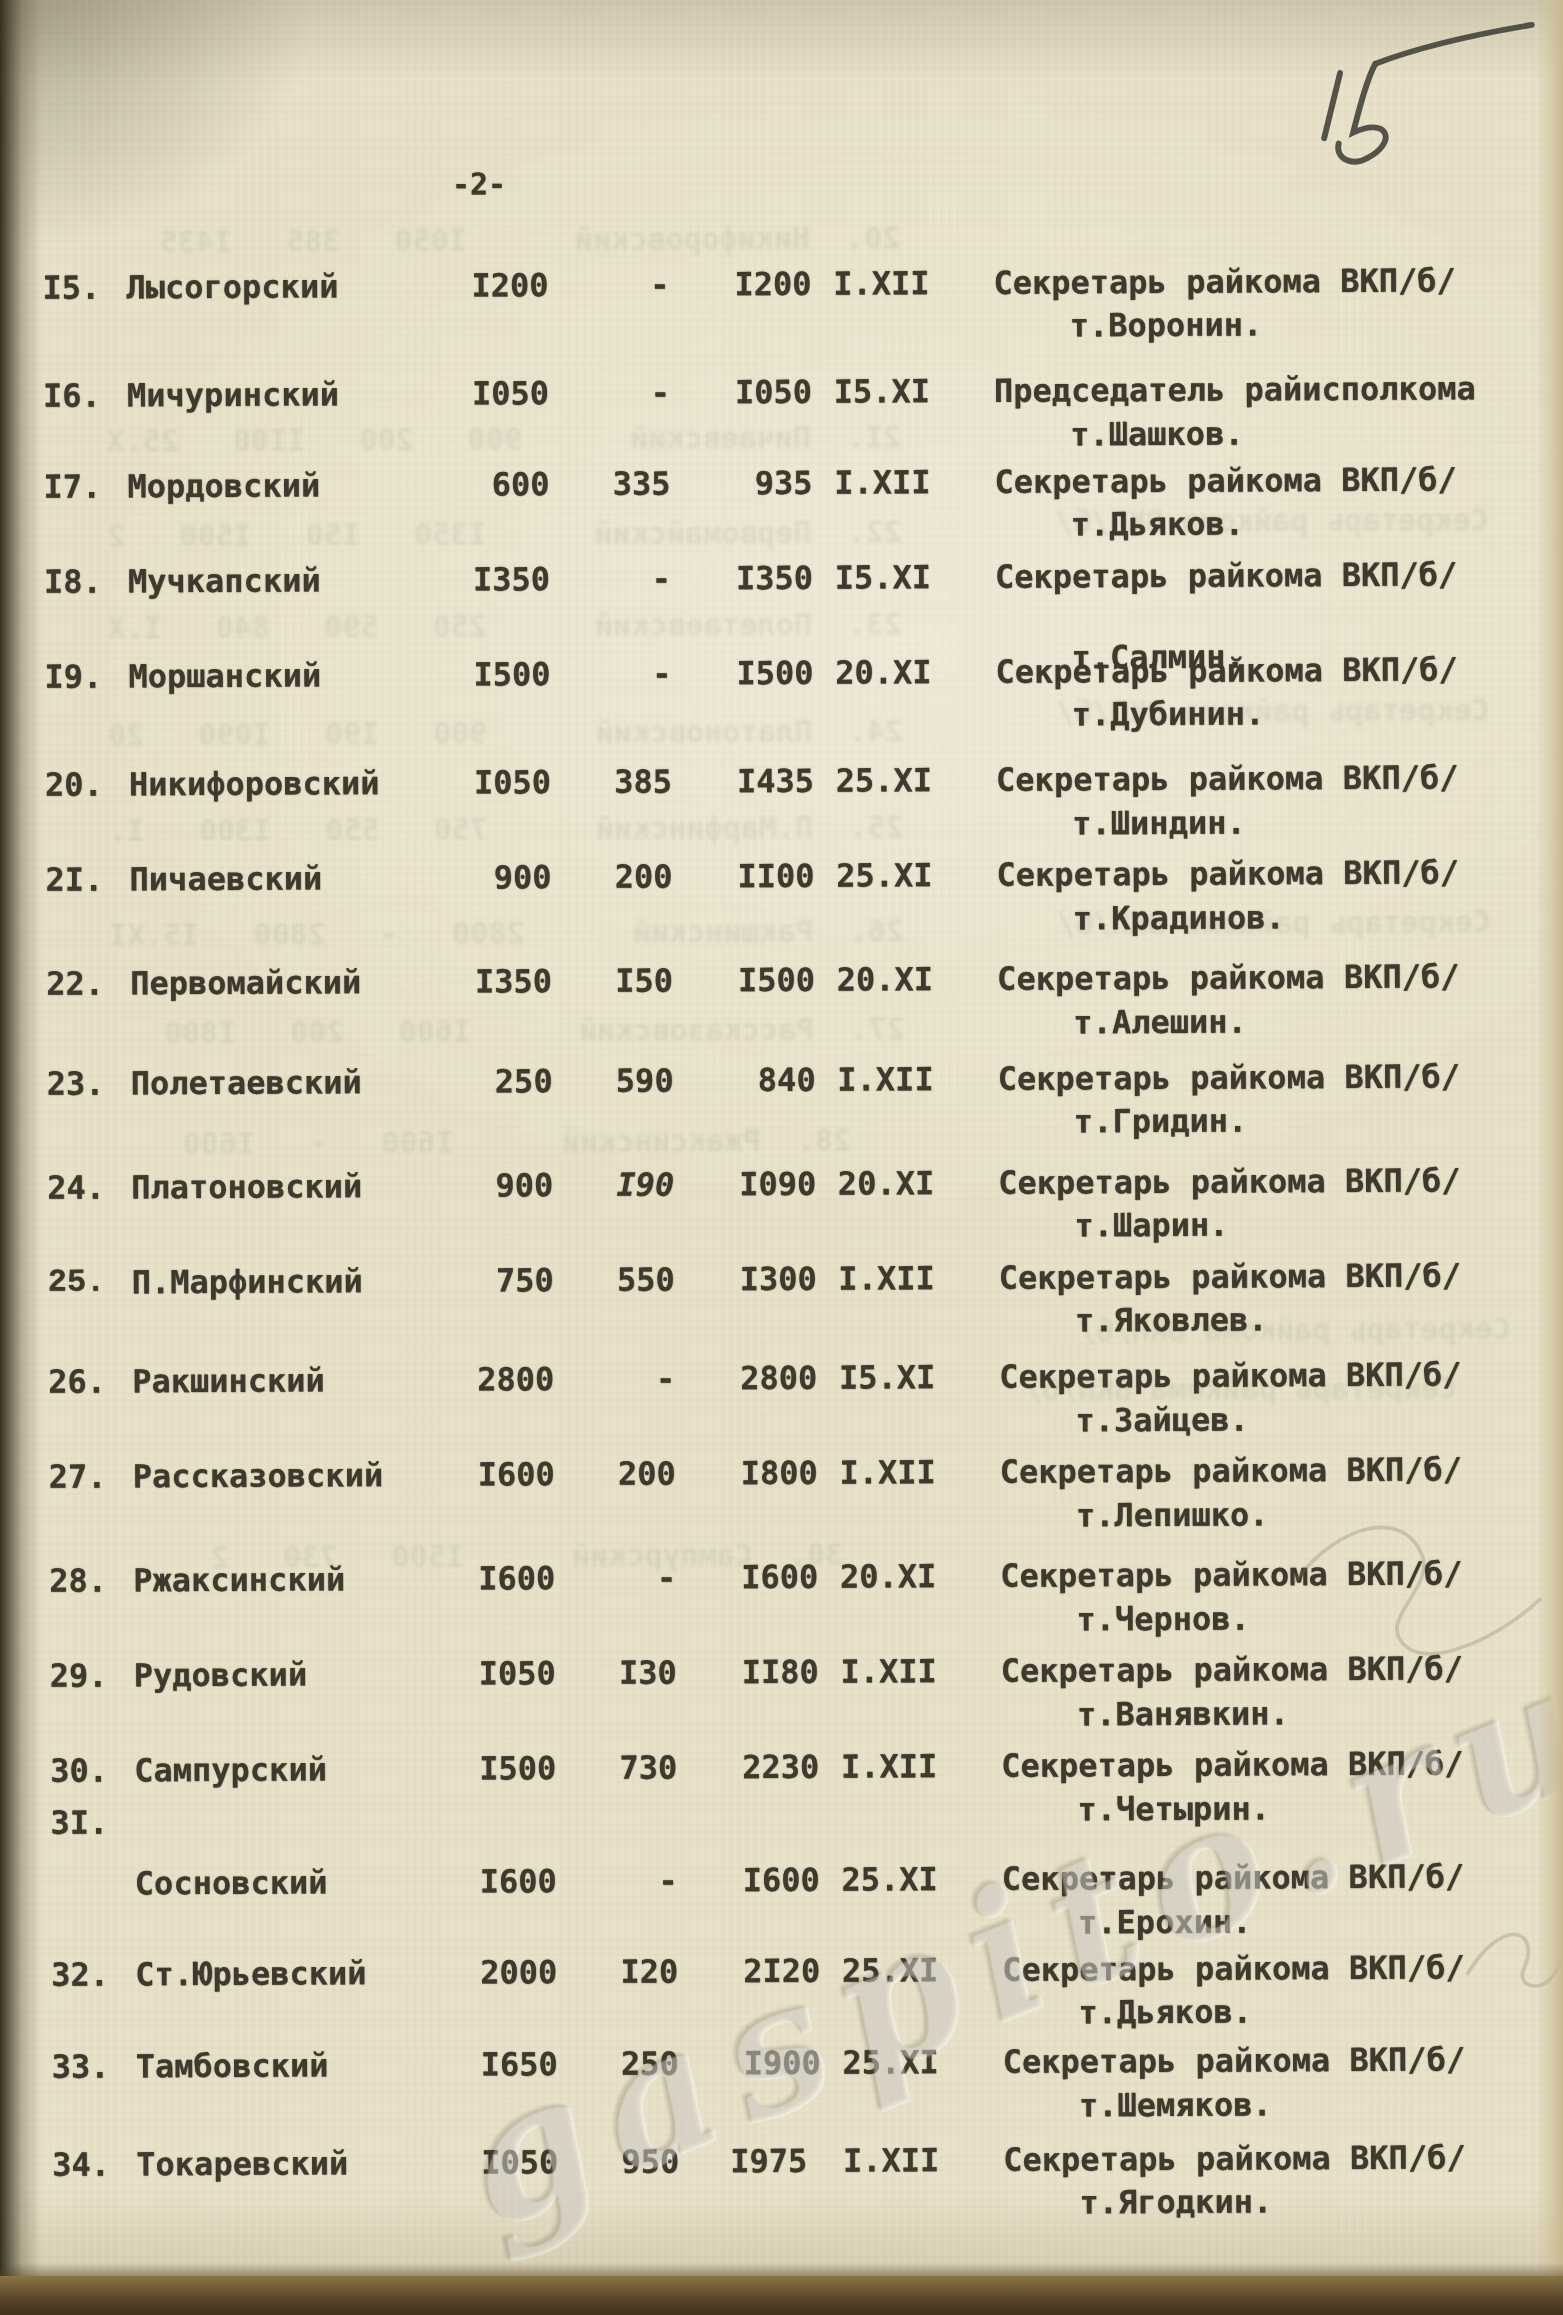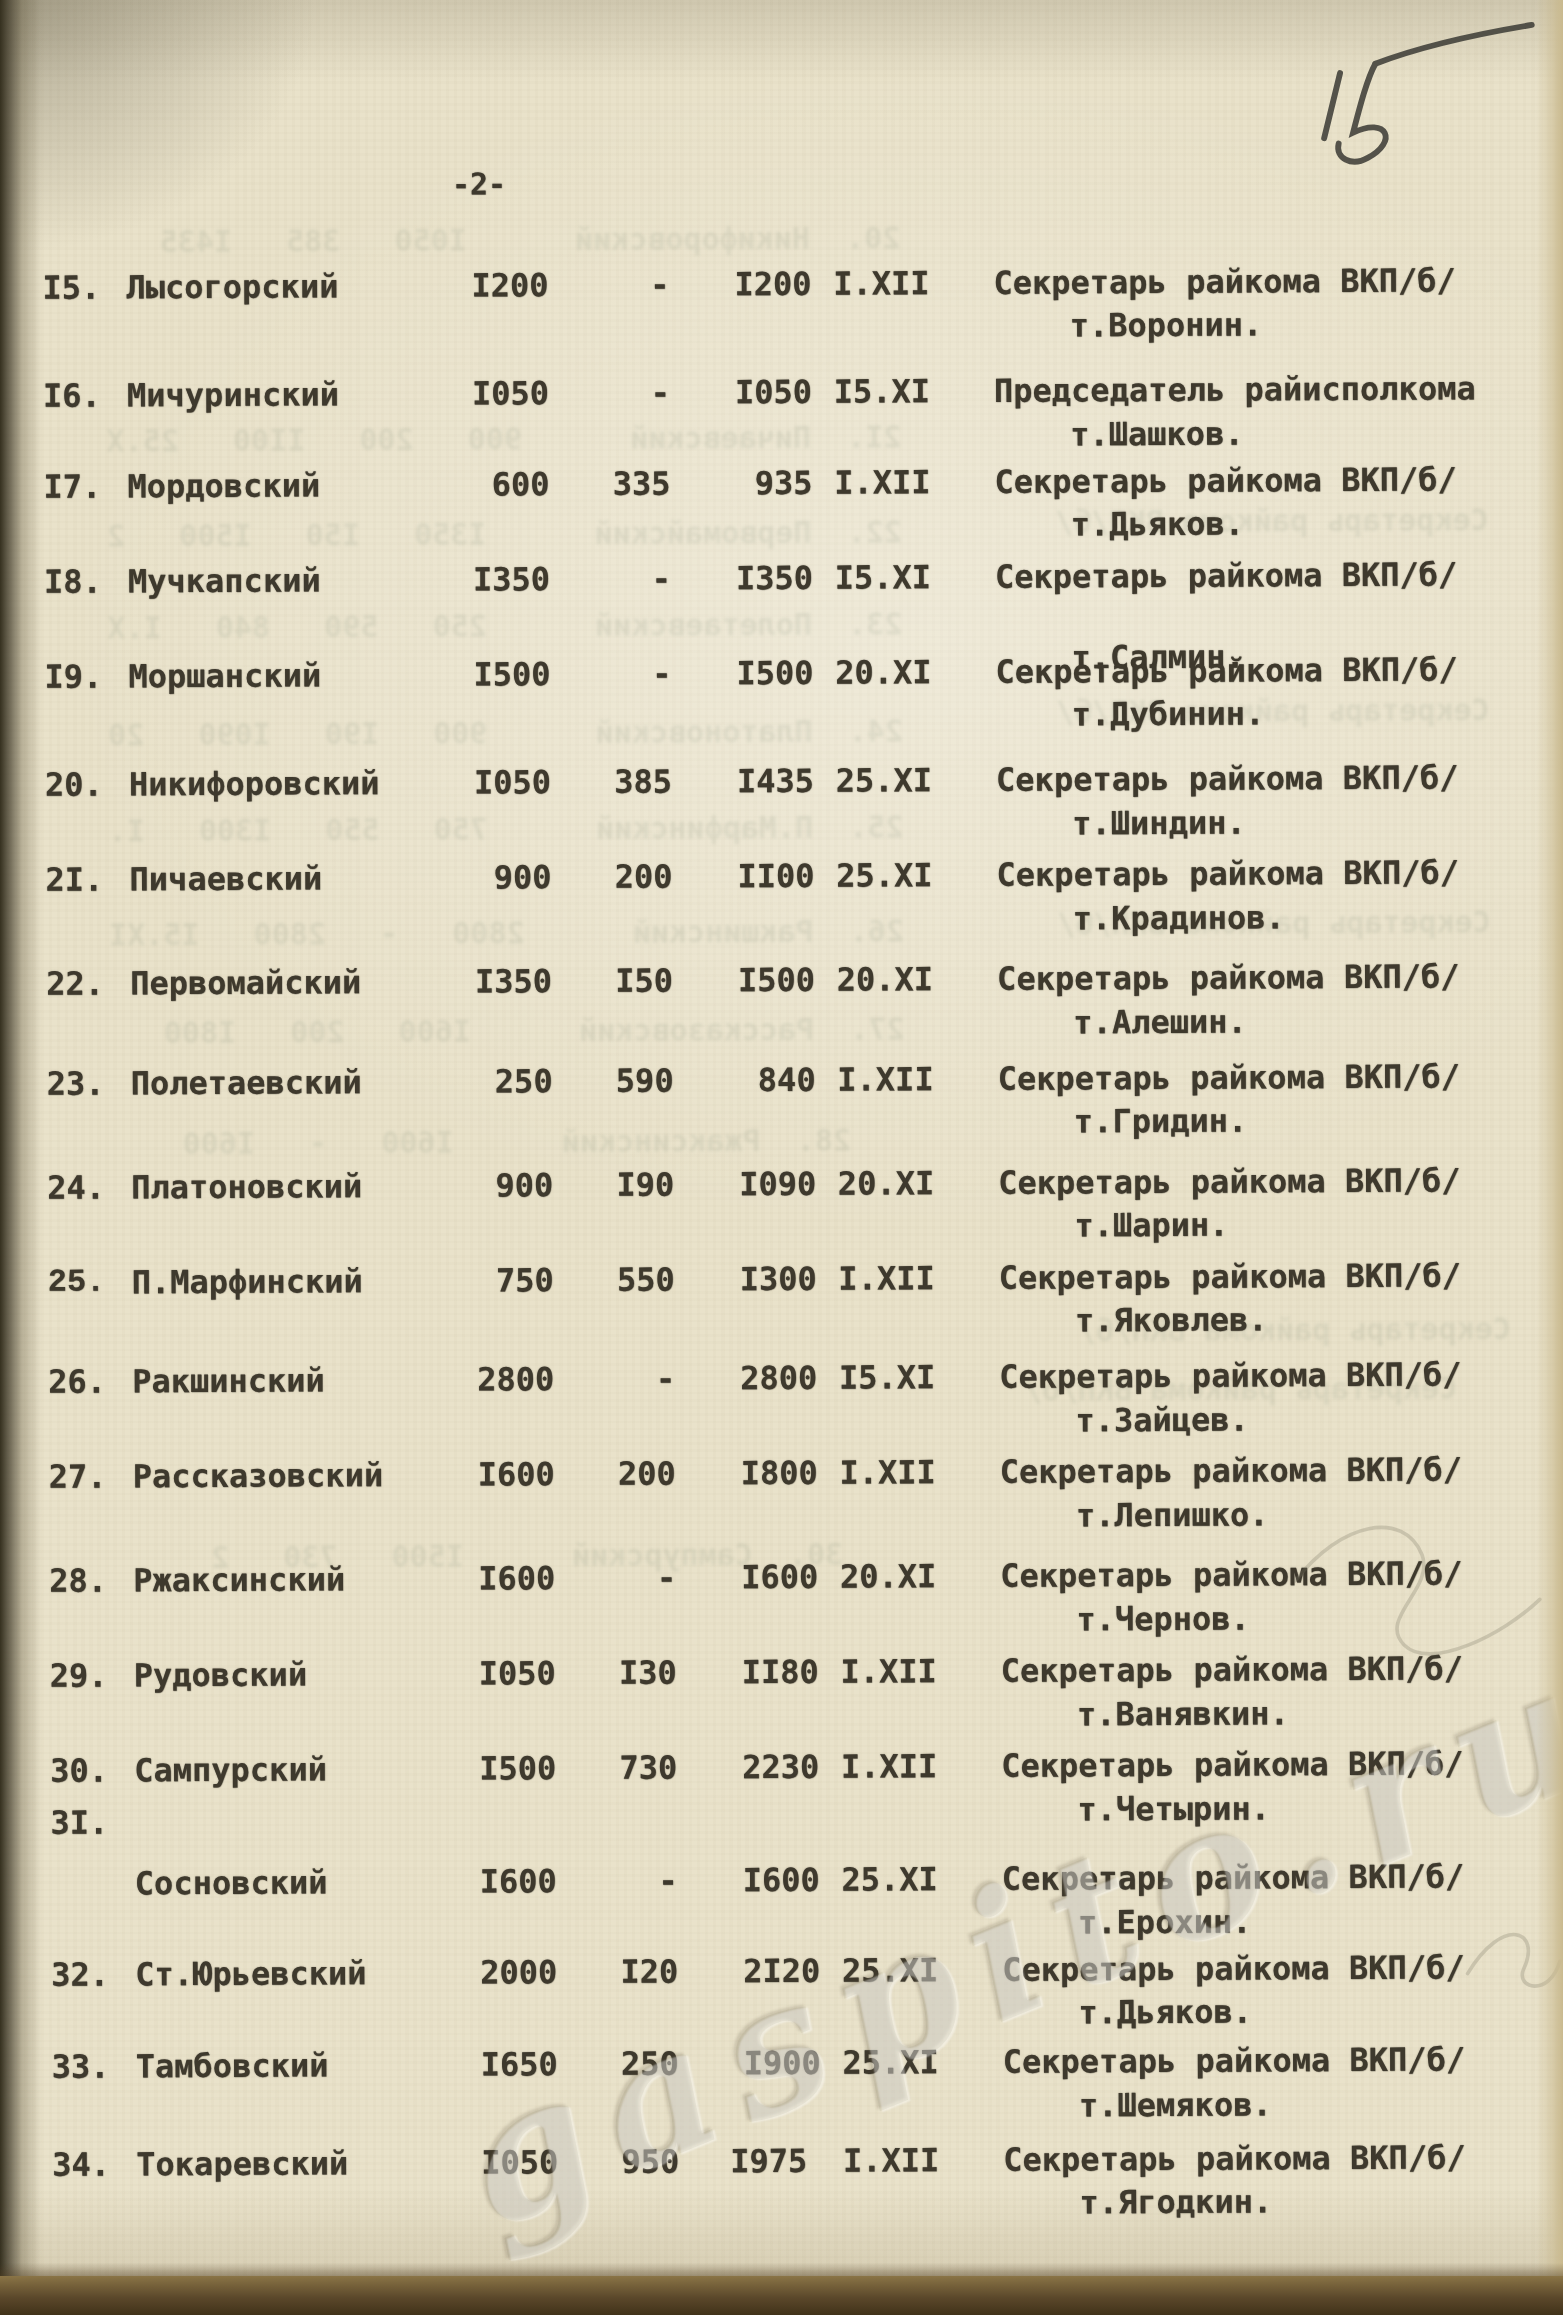--- a/index.html
+++ b/index.html
@@ -161,21 +161,21 @@
           <div class="cell" style="left: 563px; top: 1063px; width: 111px; text-align: right;">590</div>
           <div class="cell" style="left: 685px; top: 1063px; width: 131px; text-align: right;">840</div>
           <div class="cell" style="left: 789px; top: 1063px; width: 145px; text-align: right;">I.XII</div>
           <div class="cell" style="left: 998px; top: 1063px;">Секретарь райкома ВКП/б/</div>
           <div class="cell" style="left: 1074px; top: 1106px;">т.Гридин.</div>
         </div>
         <div>
           <div class="cell" style="left: 47px; top: 1167px; width: 81px; text-align: left;">24.</div>
           <div class="cell" style="left: 131px; top: 1167px; width: 380px; text-align: left;">Платоновский</div>
           <div class="cell" style="left: 327px; top: 1167px; width: 226px; text-align: right;">900</div>
-          <div class="cell" style="left: 563px; top: 1167px; width: 111px; text-align: right;">I90</div>
+          <div class="cell" style="left: 563px; top: 1167px; width: 111px; text-align: right; font-style: italic;">I90</div>
           <div class="cell" style="left: 685px; top: 1167px; width: 131px; text-align: right;">I090</div>
           <div class="cell" style="left: 789px; top: 1167px; width: 145px; text-align: right;">20.XI</div>
           <div class="cell" style="left: 998px; top: 1167px;">Секретарь райкома ВКП/б/</div>
           <div class="cell" style="left: 1074px; top: 1210px;">т.Шарин.</div>
         </div>
         <div>
           <div class="cell" style="left: 47px; top: 1262px; width: 81px; text-align: left; font-family: Liberation Mono, monospace;">25.</div>
           <div class="cell" style="left: 131px; top: 1262px; width: 380px; text-align: left;">П.Марфинский</div>
           <div class="cell" style="left: 327px; top: 1262px; width: 226px; text-align: right;">750</div>
           <div class="cell" style="left: 563px; top: 1262px; width: 111px; text-align: right;">550</div>

